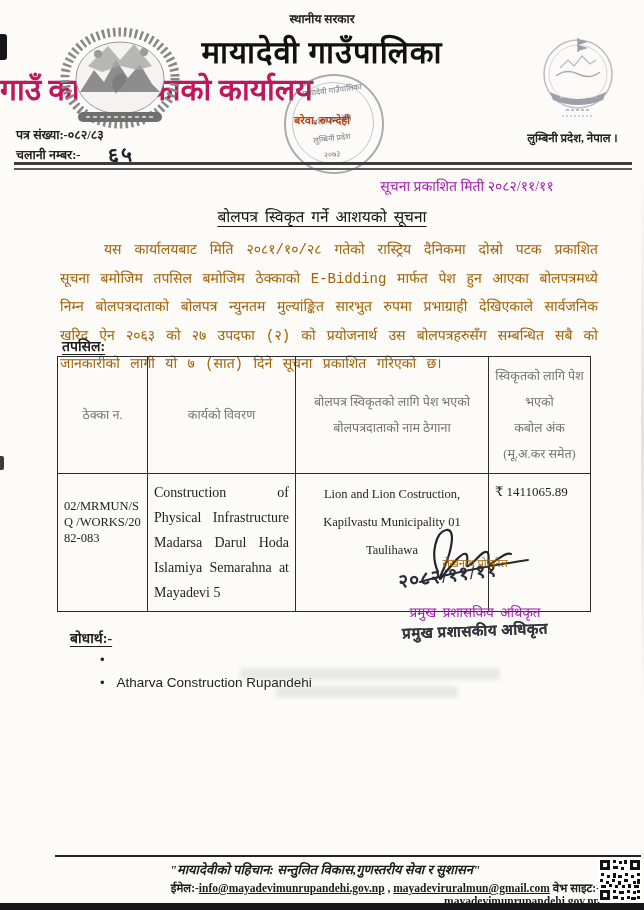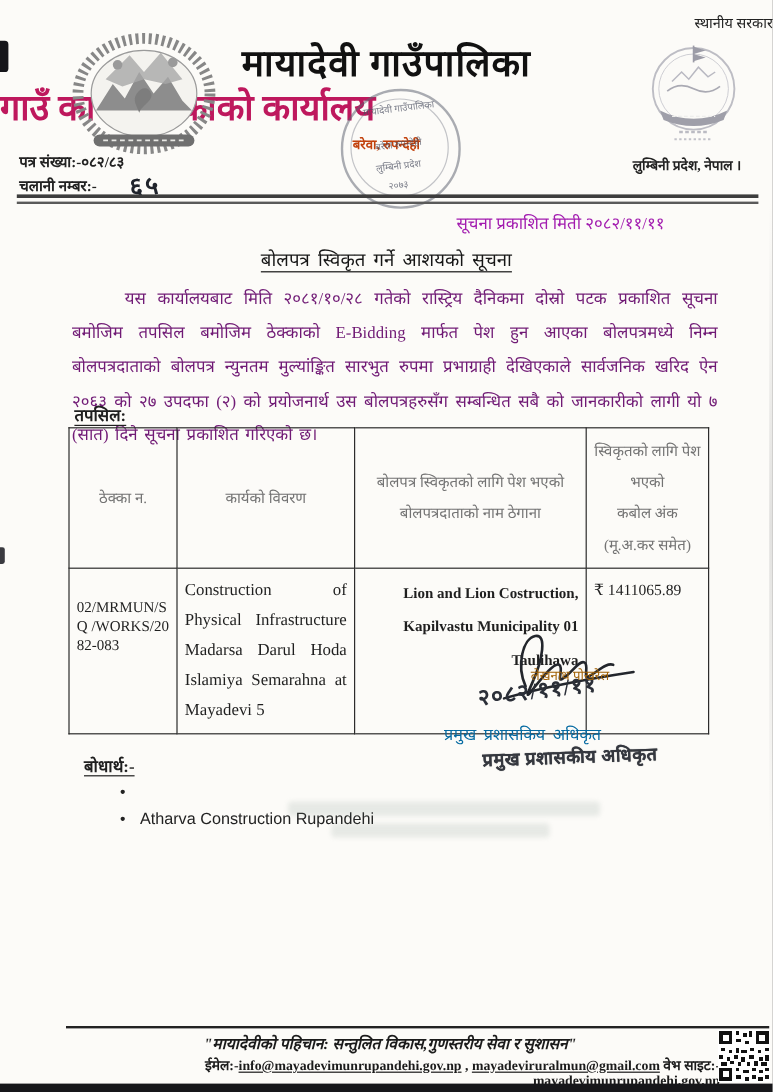--- a/index.html
+++ b/index.html
@@ -12,60 +12,60 @@
     width:644px;height:910px;
     margin:0 auto;
     background:#fcfbf8;
     overflow:hidden;
     color:#1f1f1f;
   }
   .abs{position:absolute;}
   .dev{font-family:"Liberation Serif","DejaVu Serif",serif;}
 
   
-  .gov-label{top:10px;left:0;width:100%;text-align:right;font-size:12px;font-weight:normal;color:#222;}
+  .gov-label{top:10px;left:0;width:100%;text-align:center;font-size:12px;font-weight:bold;color:#222;}
   .title{top:30px;left:0;width:100%;text-align:center;font-size:31px;font-weight:bold;color:#111;letter-spacing:1px;}
   .subtitle{top:68px;left:0;width:100%;text-align:left;font-size:30px;font-weight:bold;color:#be185d;}
   .address{top:112px;left:0;width:100%;text-align:center;font-size:11px;font-weight:bold;color:#c2410c;}
   .province{top:130px;left:510px;width:125px;text-align:center;font-size:11.5px;font-weight:bold;color:#222;}
   .letter-no{top:126px;left:16px;font-size:12.5px;font-weight:bold;color:#222;}
   .chalani{top:146px;left:16px;font-size:12.5px;font-weight:bold;color:#222;}
   .chalani-no{top:140px;left:108px;font-size:21px;color:#20242c;transform:rotate(-4deg);font-weight:bold;letter-spacing:2px;}
   .header-rule{top:162px;left:14px;width:618px;height:3px;border-top:3px solid #3d3d3d;border-bottom:2px solid #5a5a5a;}
 
   
   .emblem-left{top:26px;left:58px;width:124px;height:108px;}
   .emblem-right{top:30px;left:530px;width:96px;height:96px;opacity:.85;}
   .stamp-center{top:88px;left:272px;width:118px;height:92px;color:#5d6270;opacity:.8;}
   .stamp-center .ring{position:absolute;left:12px;top:-14px;width:96px;height:96px;border:2px solid rgba(93,98,112,.65);border-radius:50%;}
   .stamp-center .ring2{position:absolute;left:20px;top:-6px;width:80px;height:80px;border:1px solid rgba(93,98,112,.45);border-radius:50%;}
   .stamp-line{position:absolute;width:120px;text-align:center;font-size:8px;color:rgba(73,78,95,.9);transform:rotate(-7deg);}
 
   
   .pub-date{top:176px;left:300px;width:334px;text-align:center;font-size:14px;color:#a21caf;}
   .heading{top:205px;left:0;width:100%;text-align:center;font-size:15.5px;font-weight:normal;text-decoration:underline;text-underline-offset:4px;color:#161616;word-spacing:3px;}
-  .body-par{top:236px;left:60px;width:538px;font-size:14px;line-height:28.5px;text-align:justify;text-indent:44px;color:#701a75;word-spacing:2px;}
+  .body-par{top:236px;left:60px;width:538px;font-size:14px;line-height:28.5px;text-align:justify;text-indent:44px;color:#a16207;word-spacing:2px;font-family:Liberation Mono, monospace;}
   .tapasil{top:336px;left:62px;font-size:14px;font-weight:bold;text-decoration:underline;text-underline-offset:3px;}
 
   
   table.notice-table{position:absolute;top:356px;left:57px;width:533px;border-collapse:collapse;table-layout:fixed;}
   .notice-table th,.notice-table td{border:1.5px solid #2c2c2c;vertical-align:top;padding:6px 6px;font-weight:normal;}
   .notice-table th{text-align:center;font-size:12.5px;color:#737373;height:58px;vertical-align:middle;line-height:26px;}
   .notice-table td{font-size:13px;height:100px;line-height:24px;}
   .c1{width:90px;} .c2{width:148px;} .c3{width:193px;} .c4{width:102px;}
   td.cell-contract{font-size:12.5px;line-height:16px;padding-top:24px;word-break:break-all;}
   td.cell-work{text-align:justify;font-size:14px;line-height:25px;}
-  td.cell-bidder{text-align:right;font-size:12.5px;line-height:28px;font-weight:bold;}
+  td.cell-bidder{text-align:center;font-size:12.5px;line-height:28px;}
   td.cell-amount{font-size:13px;}
 
   
   .sig-svg{top:524px;left:408px;width:130px;height:62px;}
   .sig-date{top:562px;left:398px;font-size:19px;color:#2b2f38;transform:rotate(-7deg);letter-spacing:1px;font-weight:bold;}
   .sig-name{top:555px;left:390px;width:170px;text-align:center;font-size:11px;color:#a16207;}
-  .sig-title{top:603px;left:370px;width:210px;text-align:left;font-size:13.5px;color:#0369a1;word-spacing:3px;}
+  .sig-title{top:603px;left:370px;width:210px;text-align:center;font-size:13.5px;color:#a21caf;word-spacing:3px;}
   .sig-stamp{top:620px;left:365px;width:220px;text-align:center;font-size:15px;font-weight:bold;color:#35383f;transform:rotate(-2deg);letter-spacing:.5px;text-shadow:0 0 .6px #35383f;}
 
   
   .cc-label{top:628px;left:70px;font-size:14px;font-weight:bold;text-decoration:underline;text-underline-offset:3px;}
   .cc-list{top:648px;left:100px;width:420px;font-family:"Liberation Sans","DejaVu Sans",sans-serif;}
   .cc-item{font-size:13.5px;line-height:23px;color:#222;display:flex;gap:12px;}
   .bullet{font-size:13px;}
 
   
   .ghost{top:662px;left:240px;width:260px;height:40px;filter:blur(2px);opacity:.16;}

